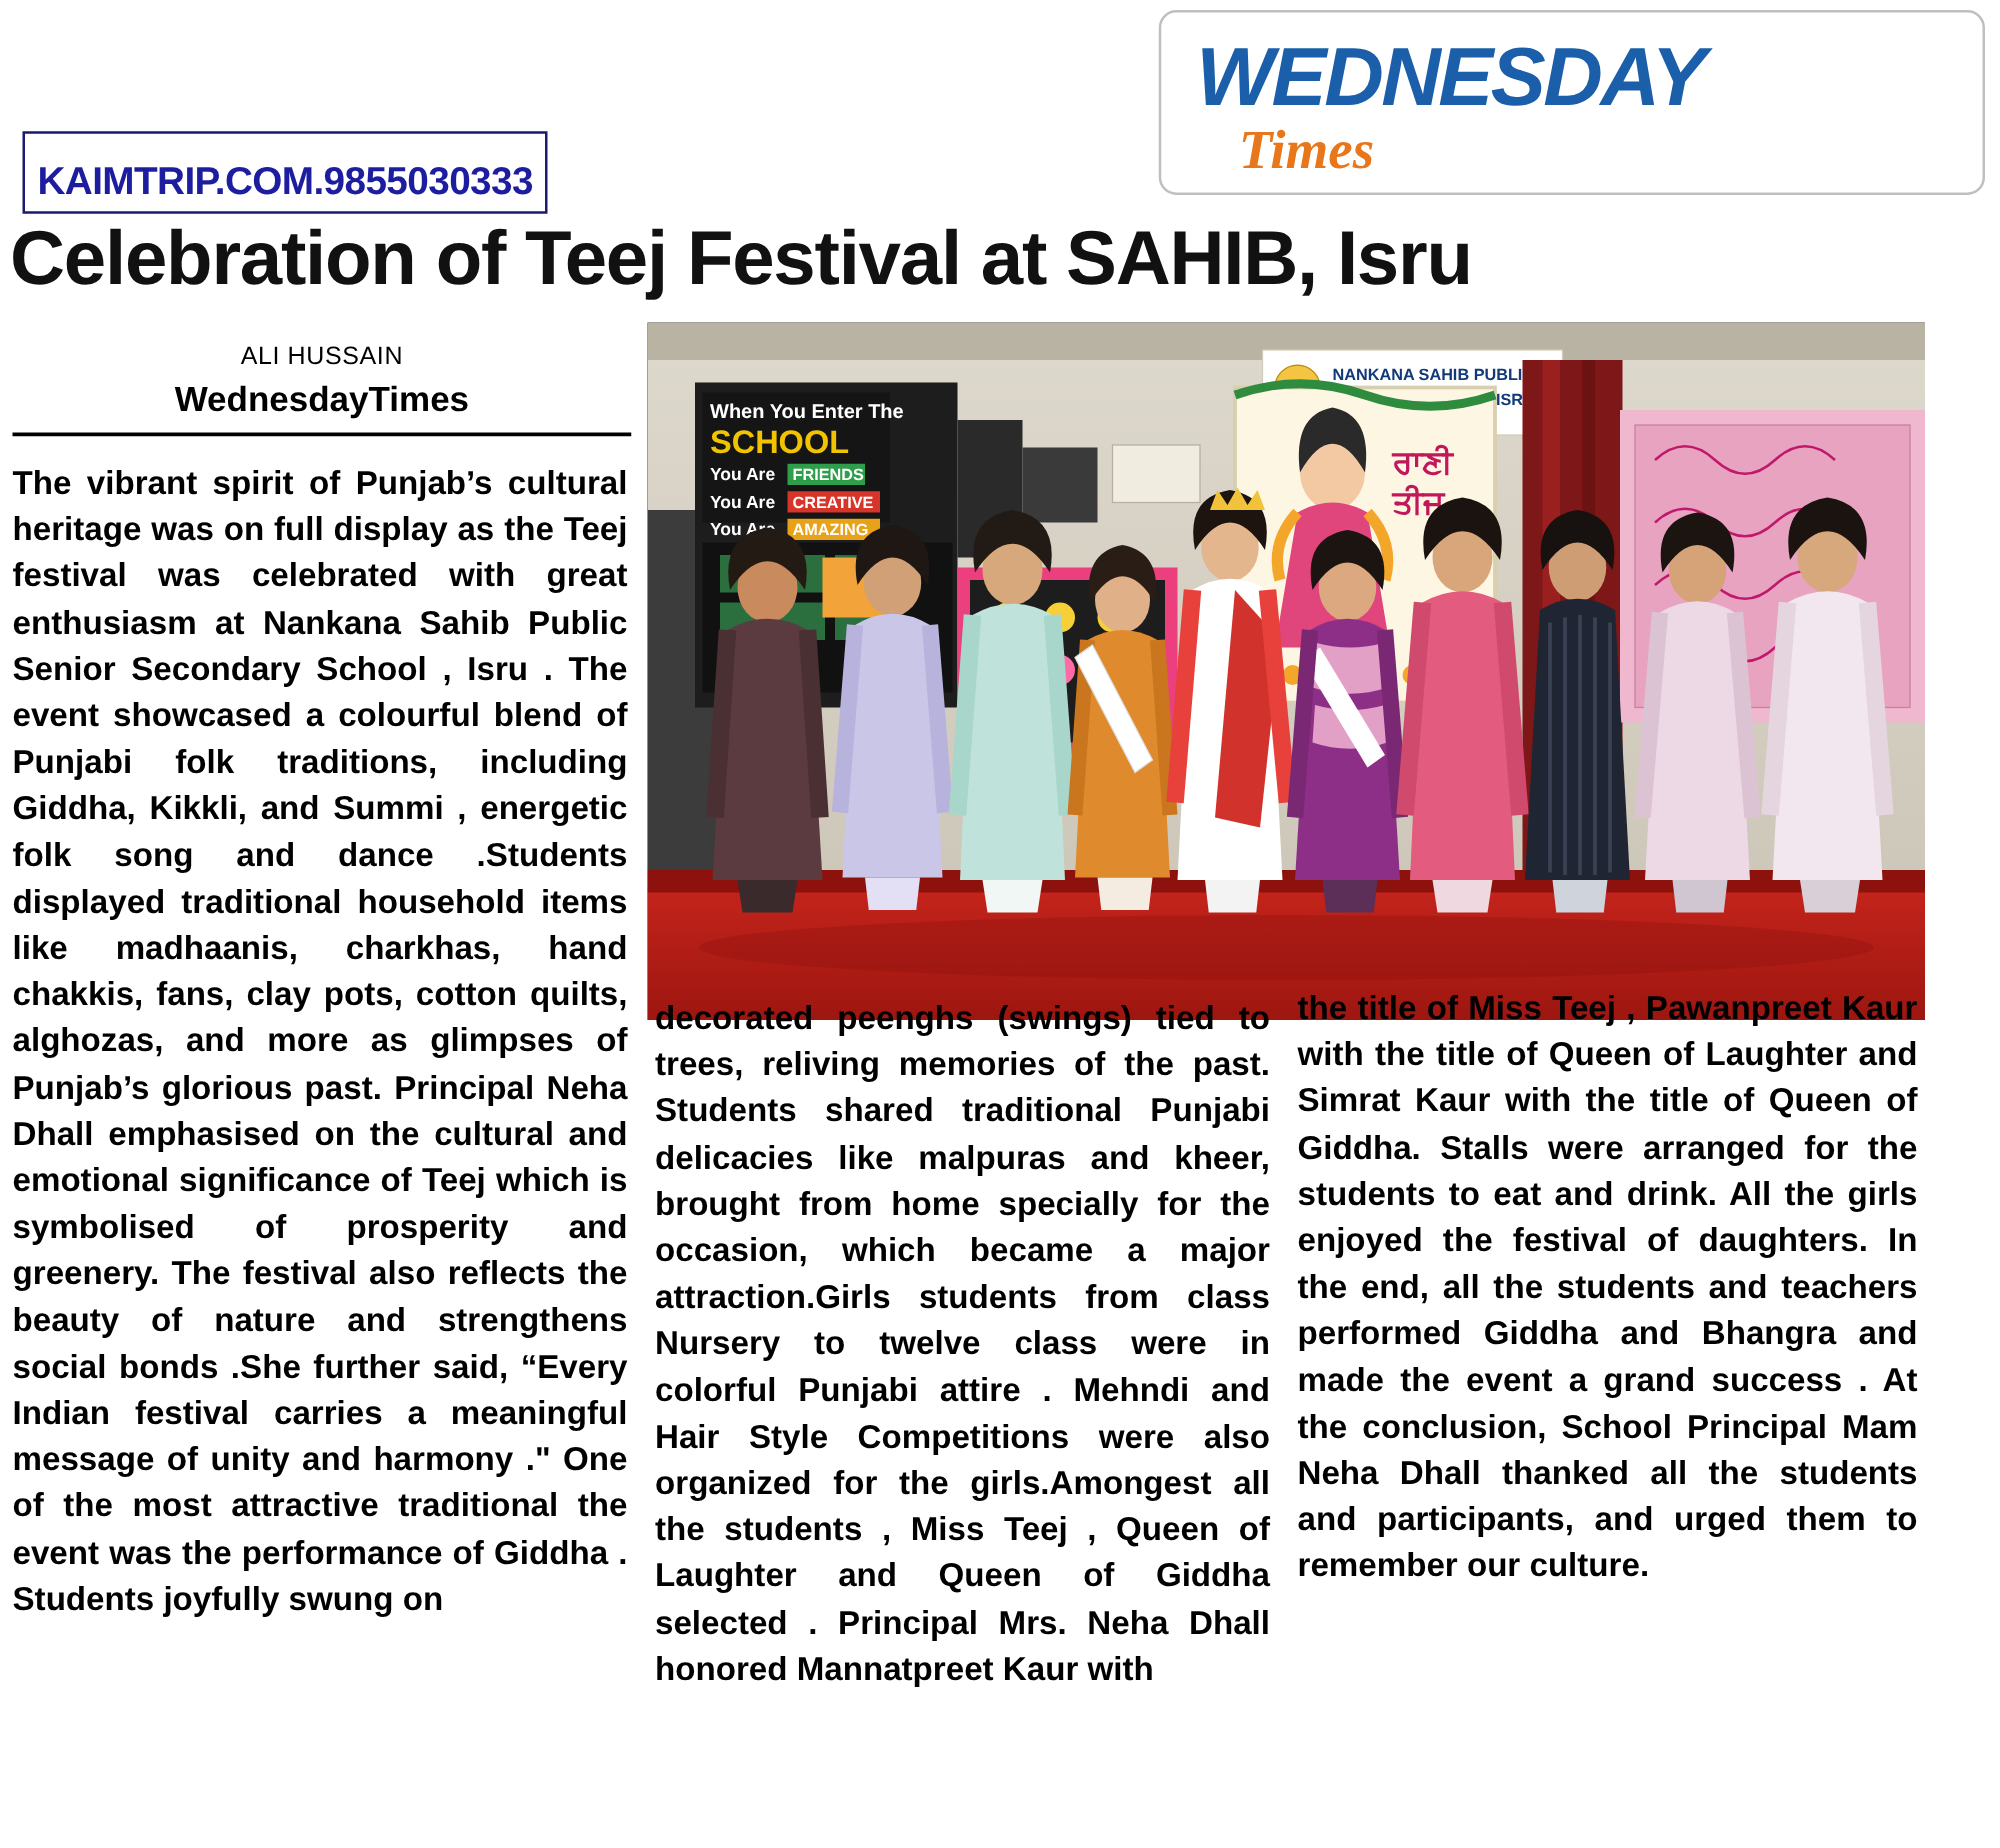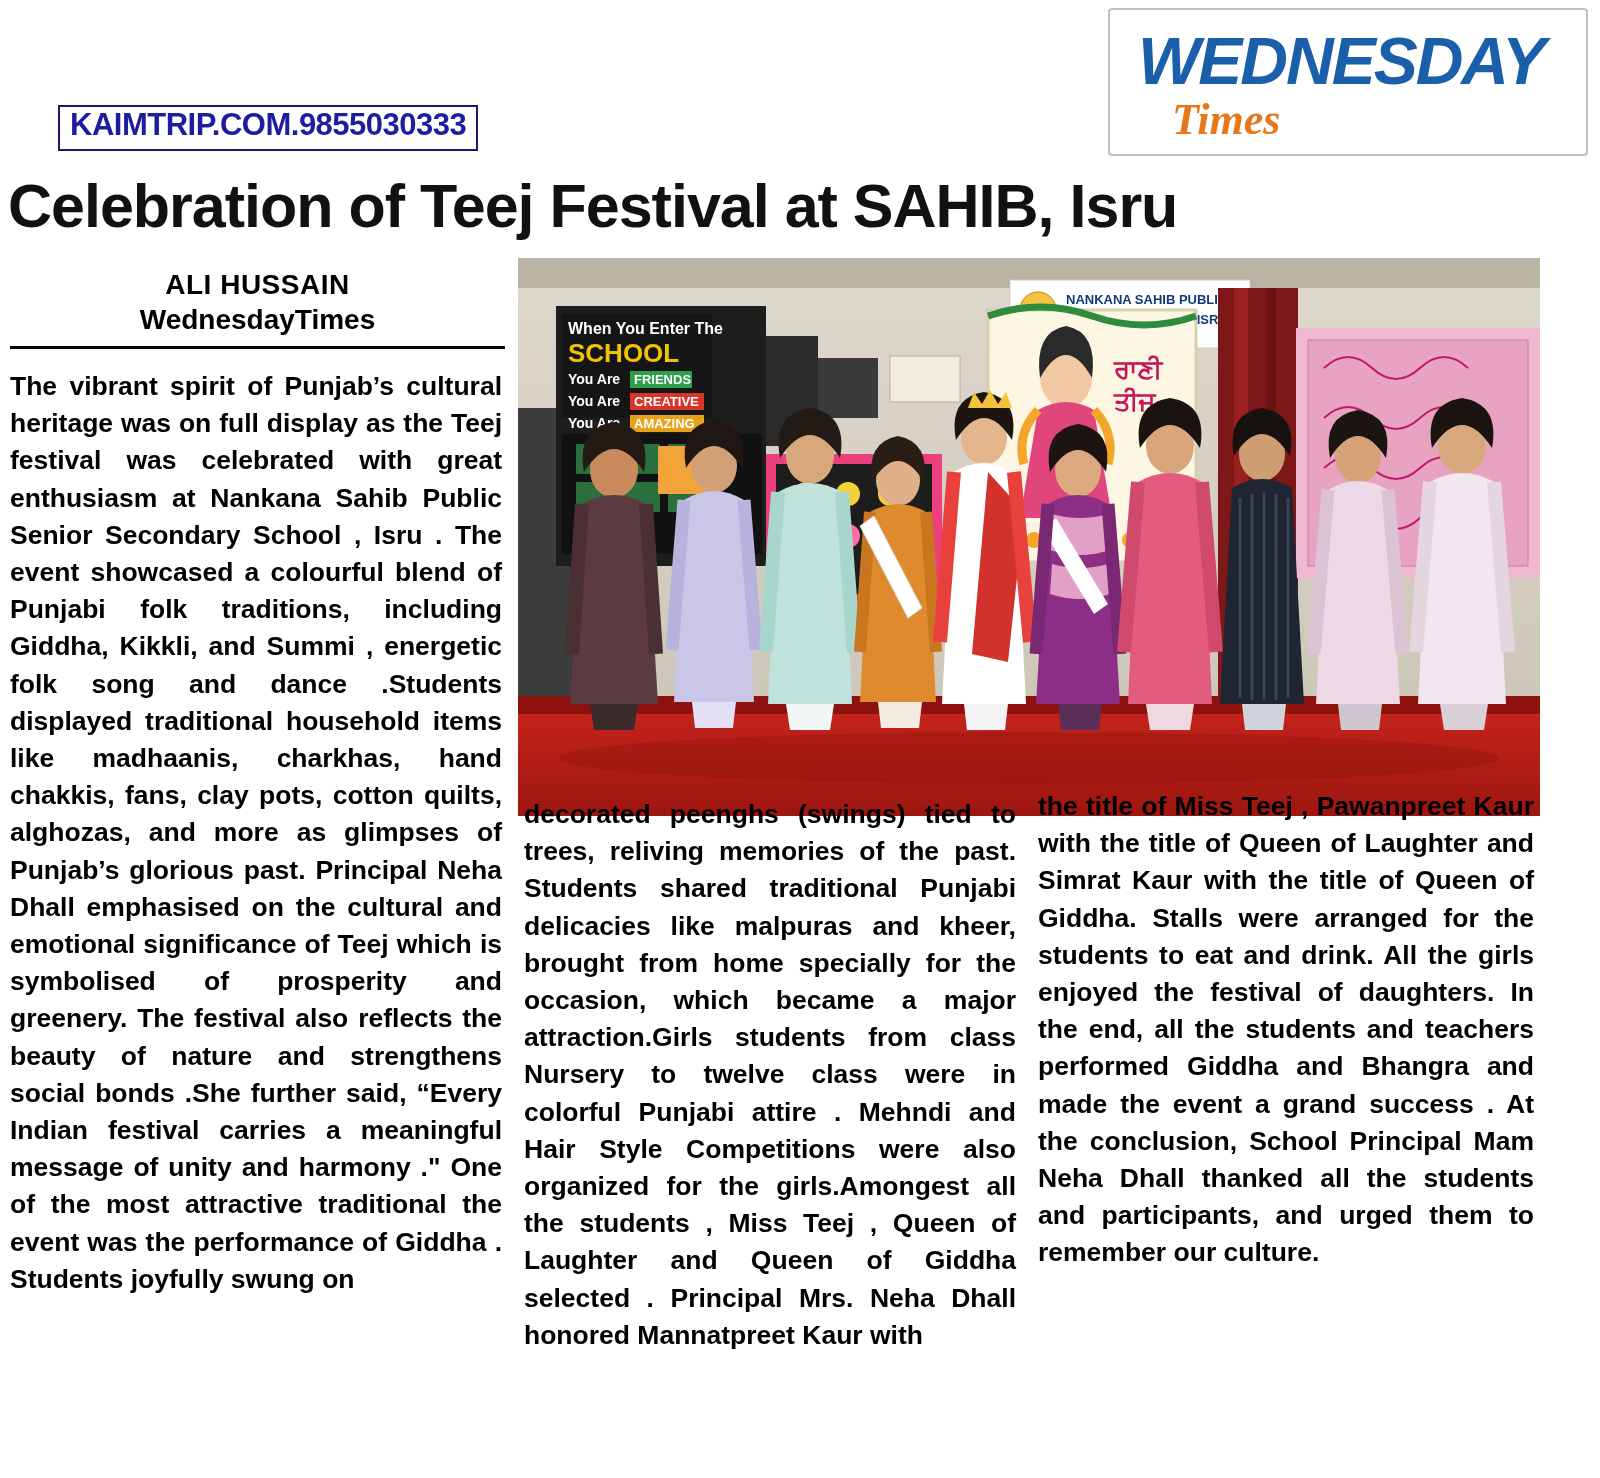--- a/index.html
+++ b/index.html
@@ -27,41 +27,40 @@
     top: 0;
     left: 0;
     width: 1600px;
     height: 170px;
   }
   .site-tag {
     position: absolute;
     left: 18px;
     top: 105px;
     border: 2px solid #1a1a6e;
-    padding: 0 10px 6px 10px;
+    padding: 20px 10px 6px 10px;
     background: #ffffff;
-    margin-left: 40px;
   }
   .site-tag span {
     font-family: "Liberation Sans", sans-serif;
     font-weight: bold;
     font-size: 31px;
     letter-spacing: -0.5px;
     color: #1d1da0;
     white-space: nowrap;
   }
 
   .logo-box {
     position: absolute;
     right: 12px;
     top: 8px;
-    width: 480px;
+    width: 661px;
     height: 148px;
     border: 2px solid #bfbfbf;
-    border-radius: 4px;
+    border-radius: 14px;
     background: #ffffff;
     box-sizing: border-box;
     padding-left: 47px;
   }
   .logo-wed {
     position: absolute;
     left: 28px;
     top: 18px;
     font-family: "Liberation Sans", sans-serif;
     font-weight: bold;
@@ -120,22 +119,22 @@
   .byline {
     position: absolute;
     left: 10px;
     top: 268px;
     width: 495px;
     text-align: center;
     border-bottom: 3px solid #000;
     padding-bottom: 8px;
   }
   .byline .author {
-    font-weight: bold;
-    font-size: 28px;
+    font-weight: normal;
+    font-size: 20px;
     line-height: 34px;
     letter-spacing: 0.5px;
   }
   .byline .outlet {
     font-weight: bold;
     font-size: 28px;
     line-height: 36px;
   }
 
   

